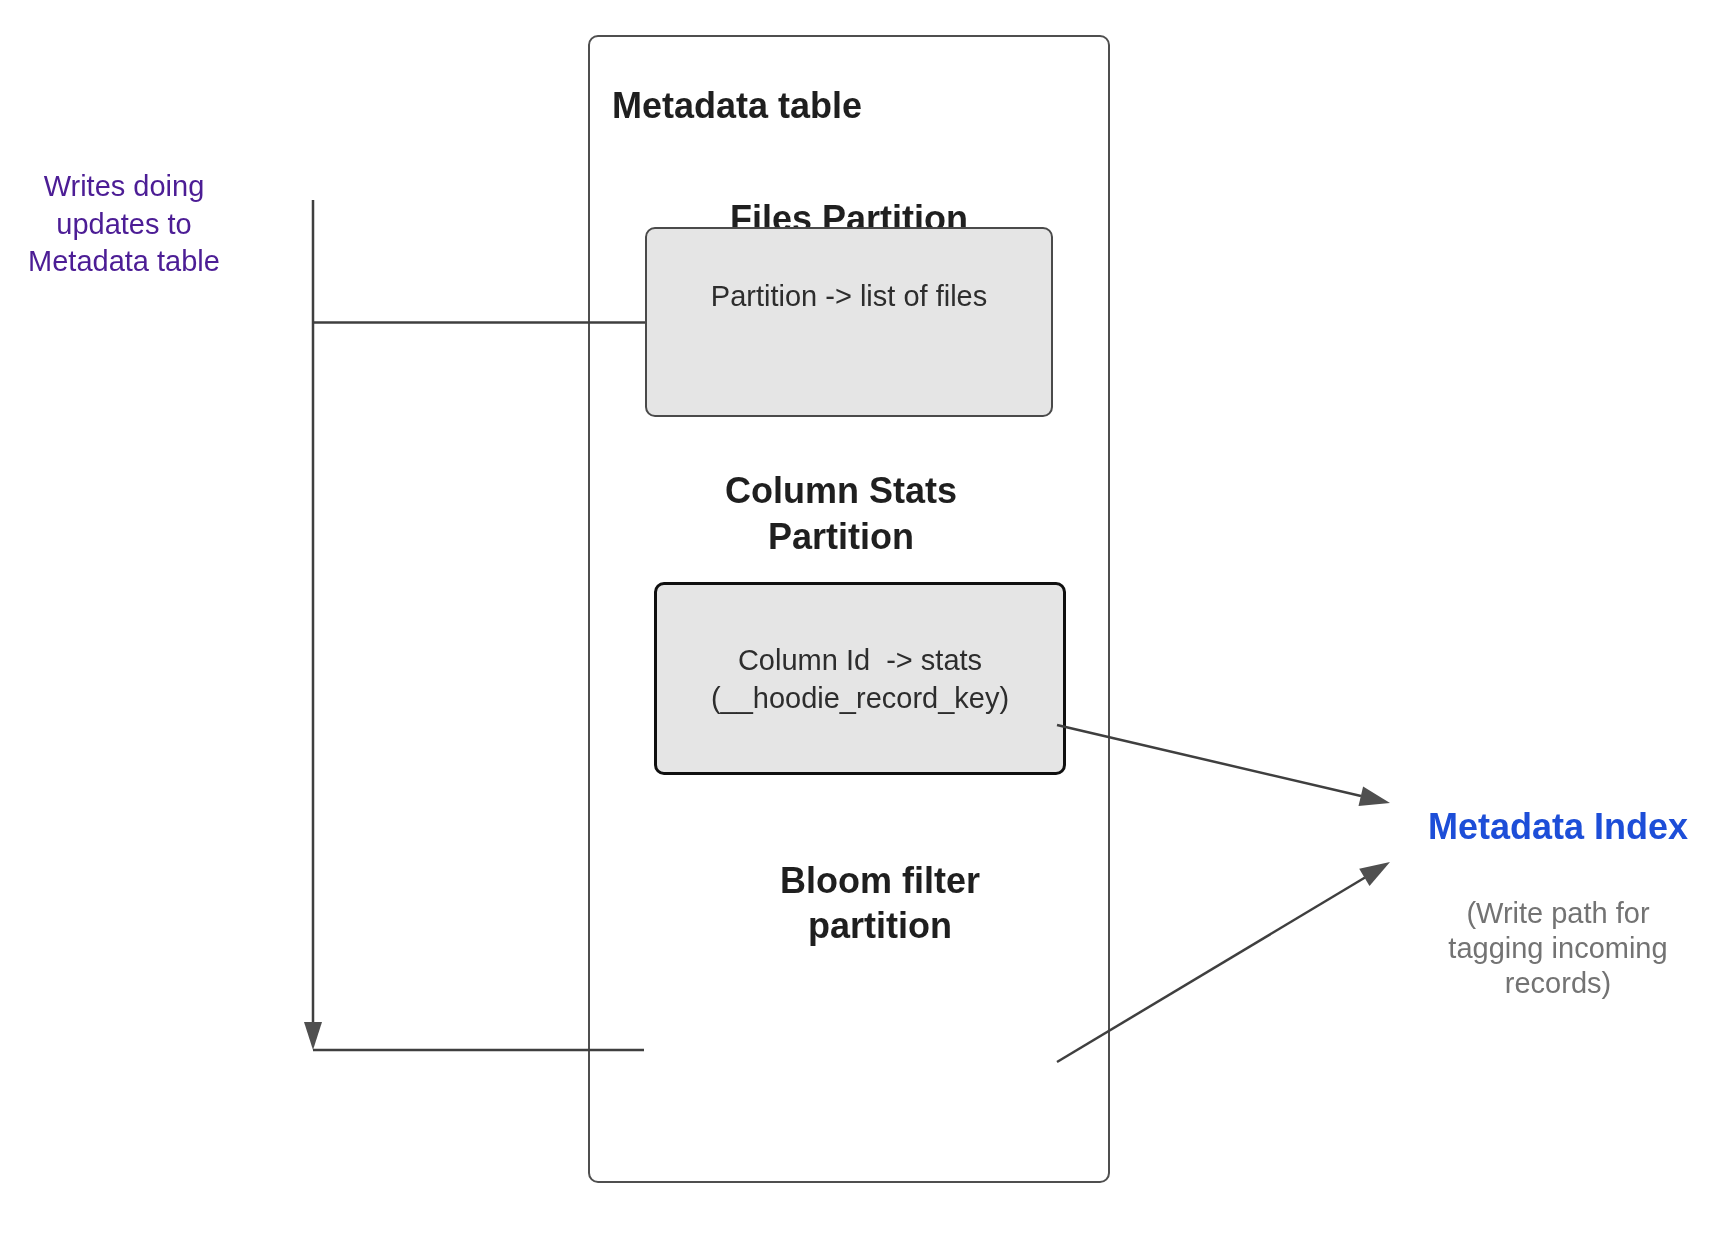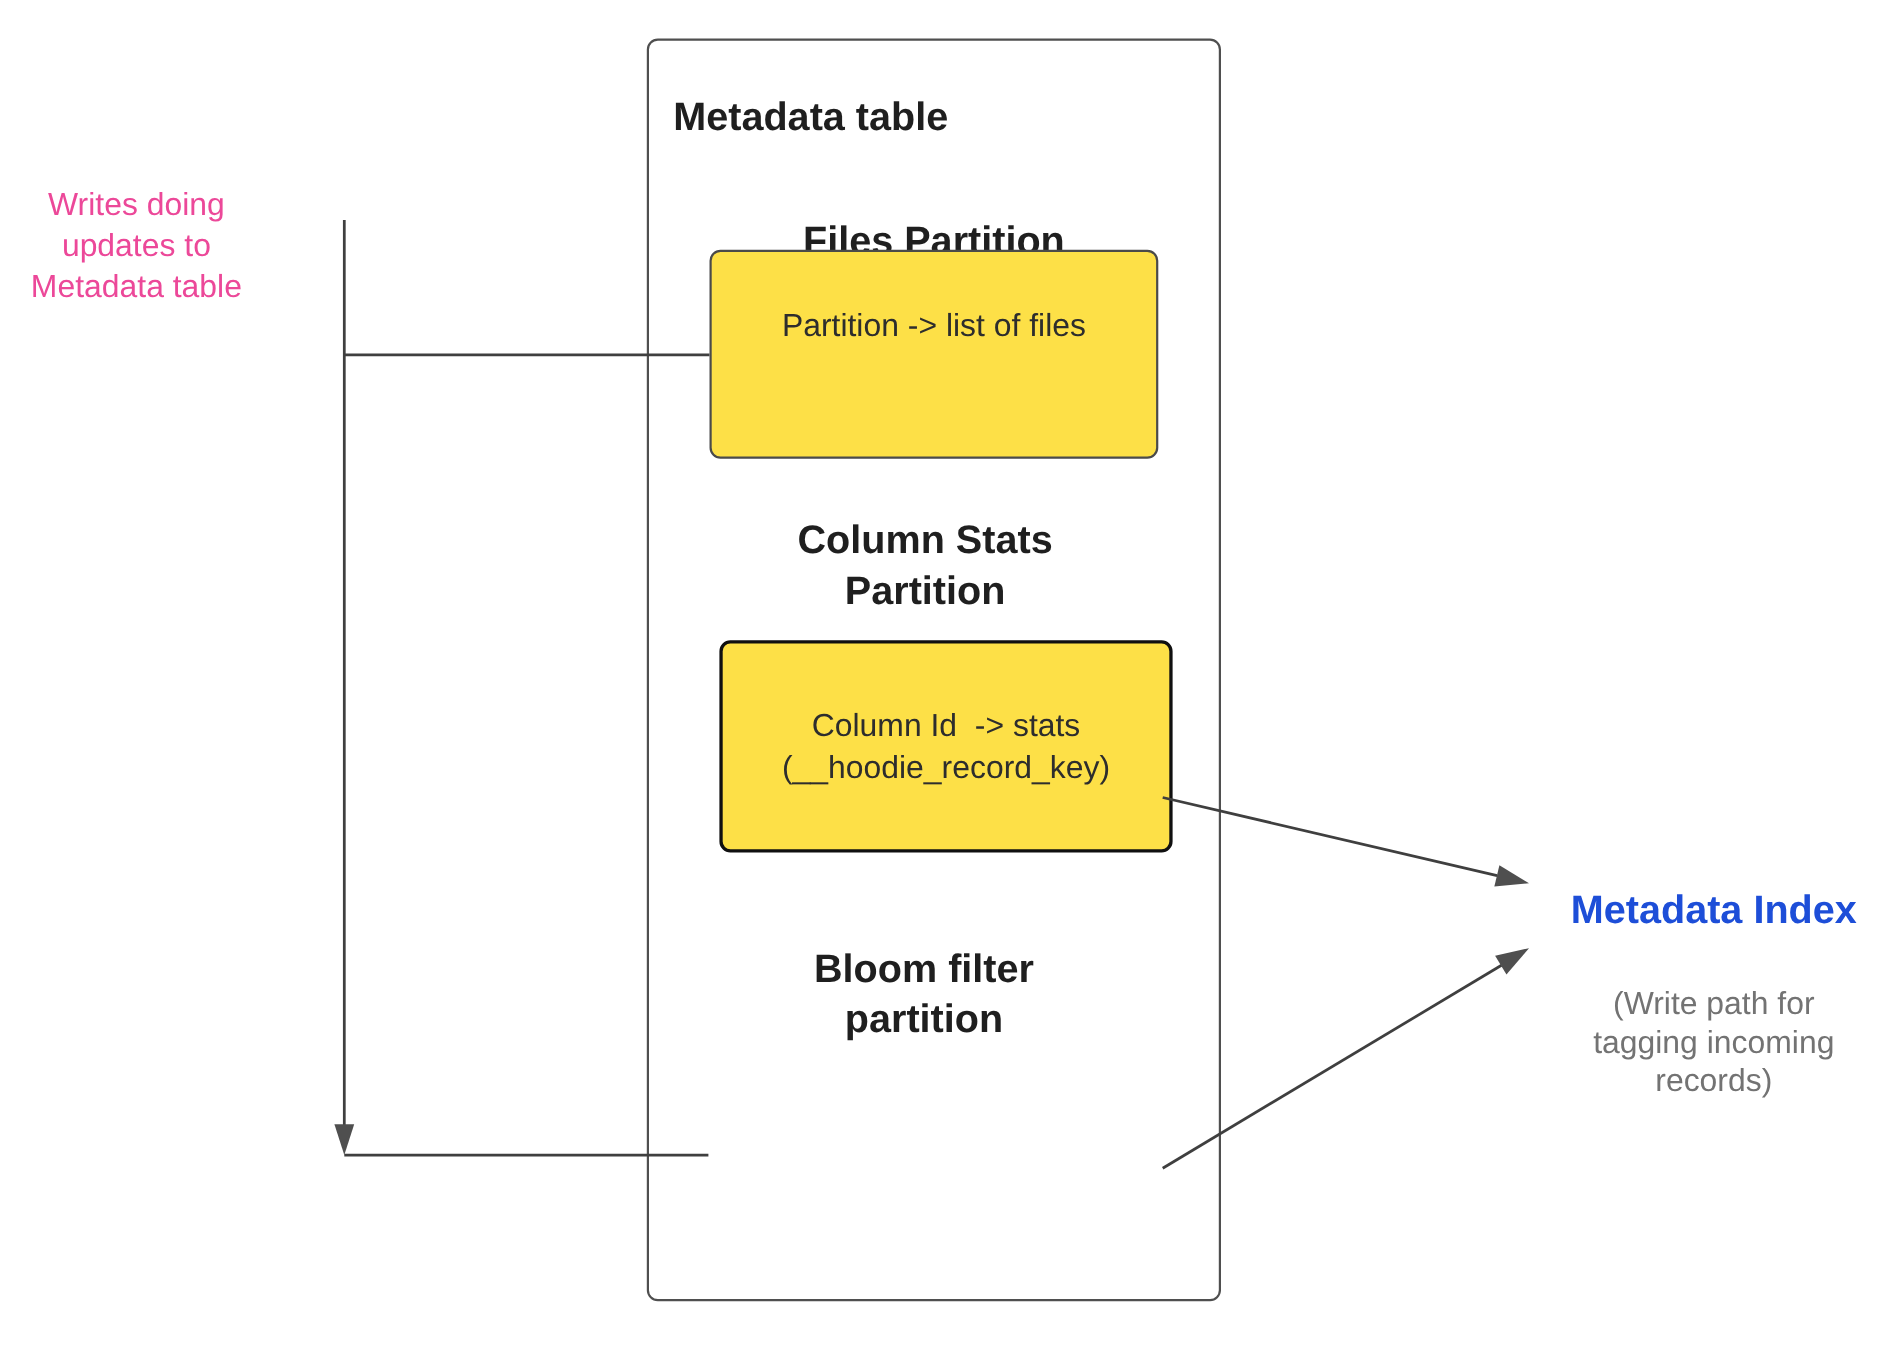--- a/index.html
+++ b/index.html
@@ -14,46 +14,46 @@
     background: #ffffff;
     font-family: "Liberation Sans", "DejaVu Sans", sans-serif;
     color: #1f1f1f;
     overflow: hidden;
   }
   .abs { position: absolute; box-sizing: border-box; }
 
   .writes-label {
     left: 8px; top: 168px; width: 232px;
     font-size: 29px; line-height: 37.5px;
-    text-align: center; color: #ec4899;
+    text-align: center; color: #4c1d95;
     white-space: pre-line;
   }
 
   .outer-box {
     left: 588px; top: 35px; width: 522px; height: 1148px;
     border: 2.5px solid #4f4f4f; border-radius: 10px;
     background: transparent;
   }
   .outer-title {
     left: 612px; top: 84px;
     font-size: 36px; font-weight: bold; line-height: 43px;
     color: #1f1f1f; white-space: pre-line;
   }
 
   .part-heading {
     font-size: 36px; font-weight: bold; line-height: 46px;
     text-align: center; color: #1f1f1f; white-space: pre-line;
   }
   .files-heading { left: 645px; top: 156px; width: 408px; margin-top: 40px; }
   .stats-heading { left: 635px; top: 468px; width: 412px; text-align: center; }
-  .bloom-heading { left: 634px; top: 858px; width: 412px; line-height: 45px; }
+  .bloom-heading { left: 674px; top: 858px; width: 412px; line-height: 45px; }
 
   .part-box {
     border: 2.5px solid #4a4a4a; border-radius: 10px;
-    background: #fde047;
+    background: #e5e5e5;
     display: flex; align-items: center; justify-content: center;
   }
   .part-box .box-text {
     font-size: 29px; line-height: 38px; color: #2d2d2d;
     text-align: center; white-space: pre-wrap;
   }
   .files-box { left: 645px; top: 227px; width: 408px; height: 190px; padding-bottom: 52px; }
   .stats-box { left: 643px; top: 582px; width: 412px; height: 193px; border: 3.5px solid #101010; margin-left: 11px; }
   .bloom-box { left: 643px; top: 968px; width: 412px; height: 189px; }
 

